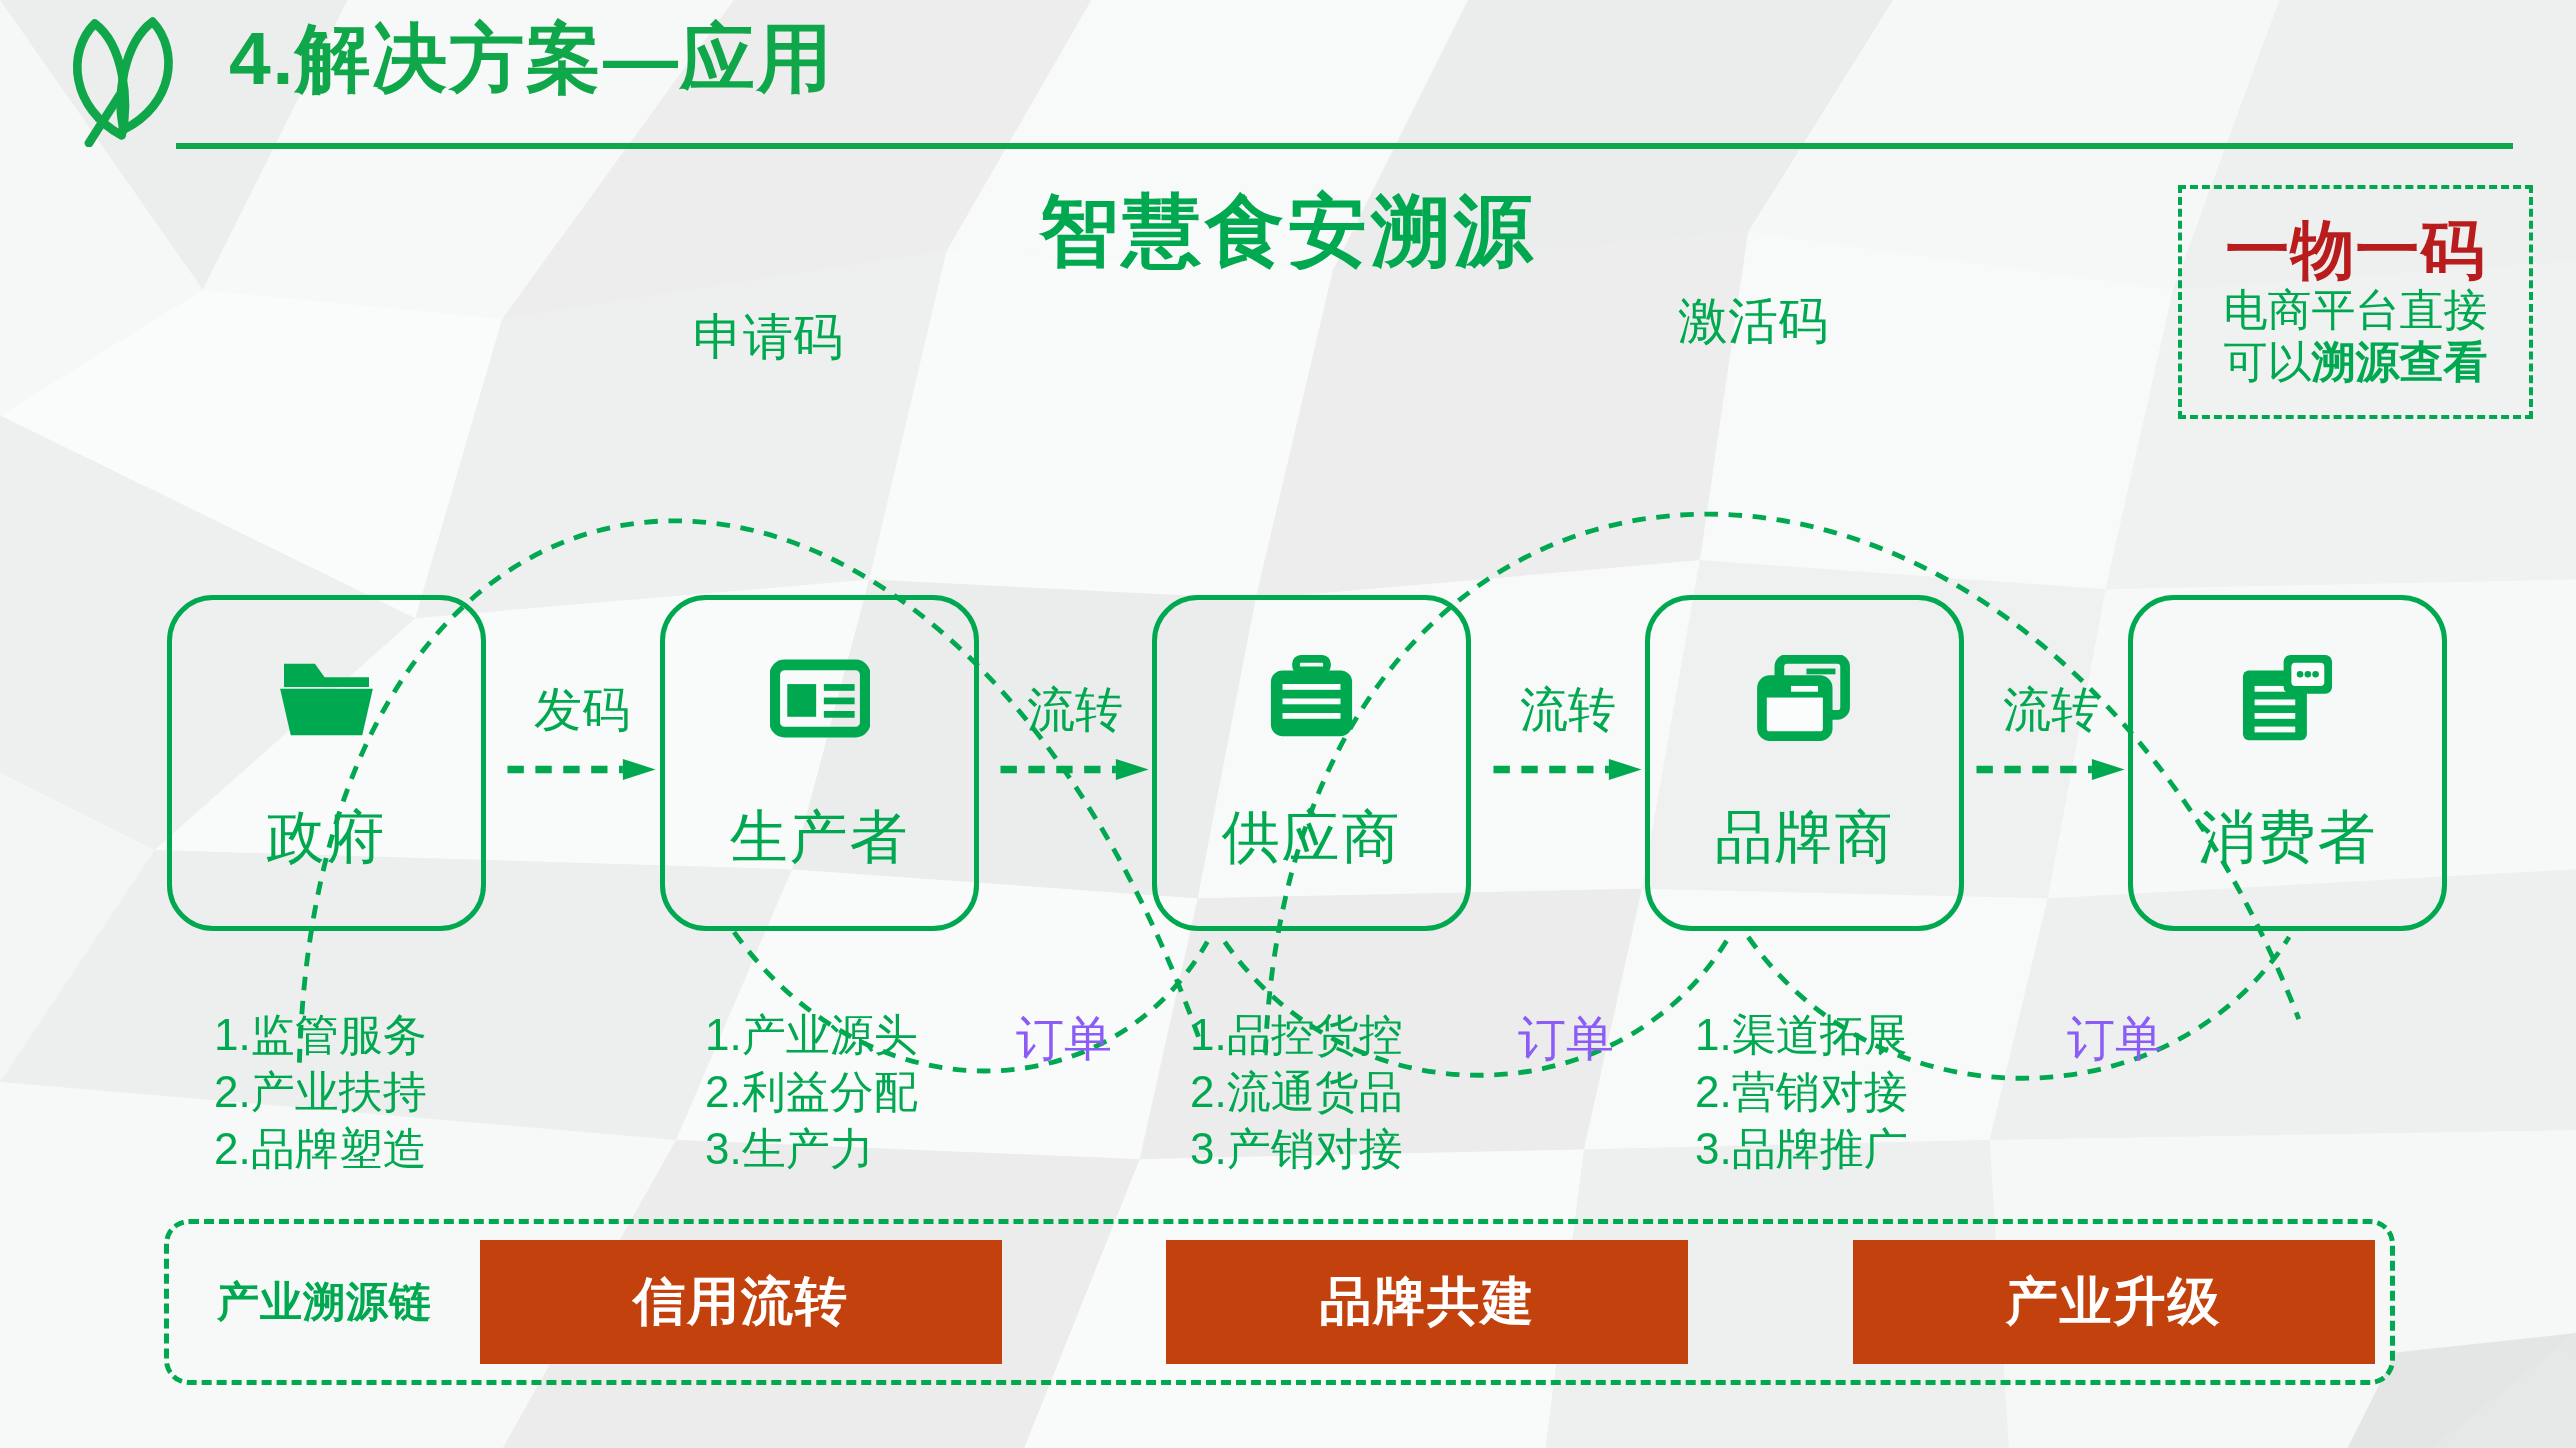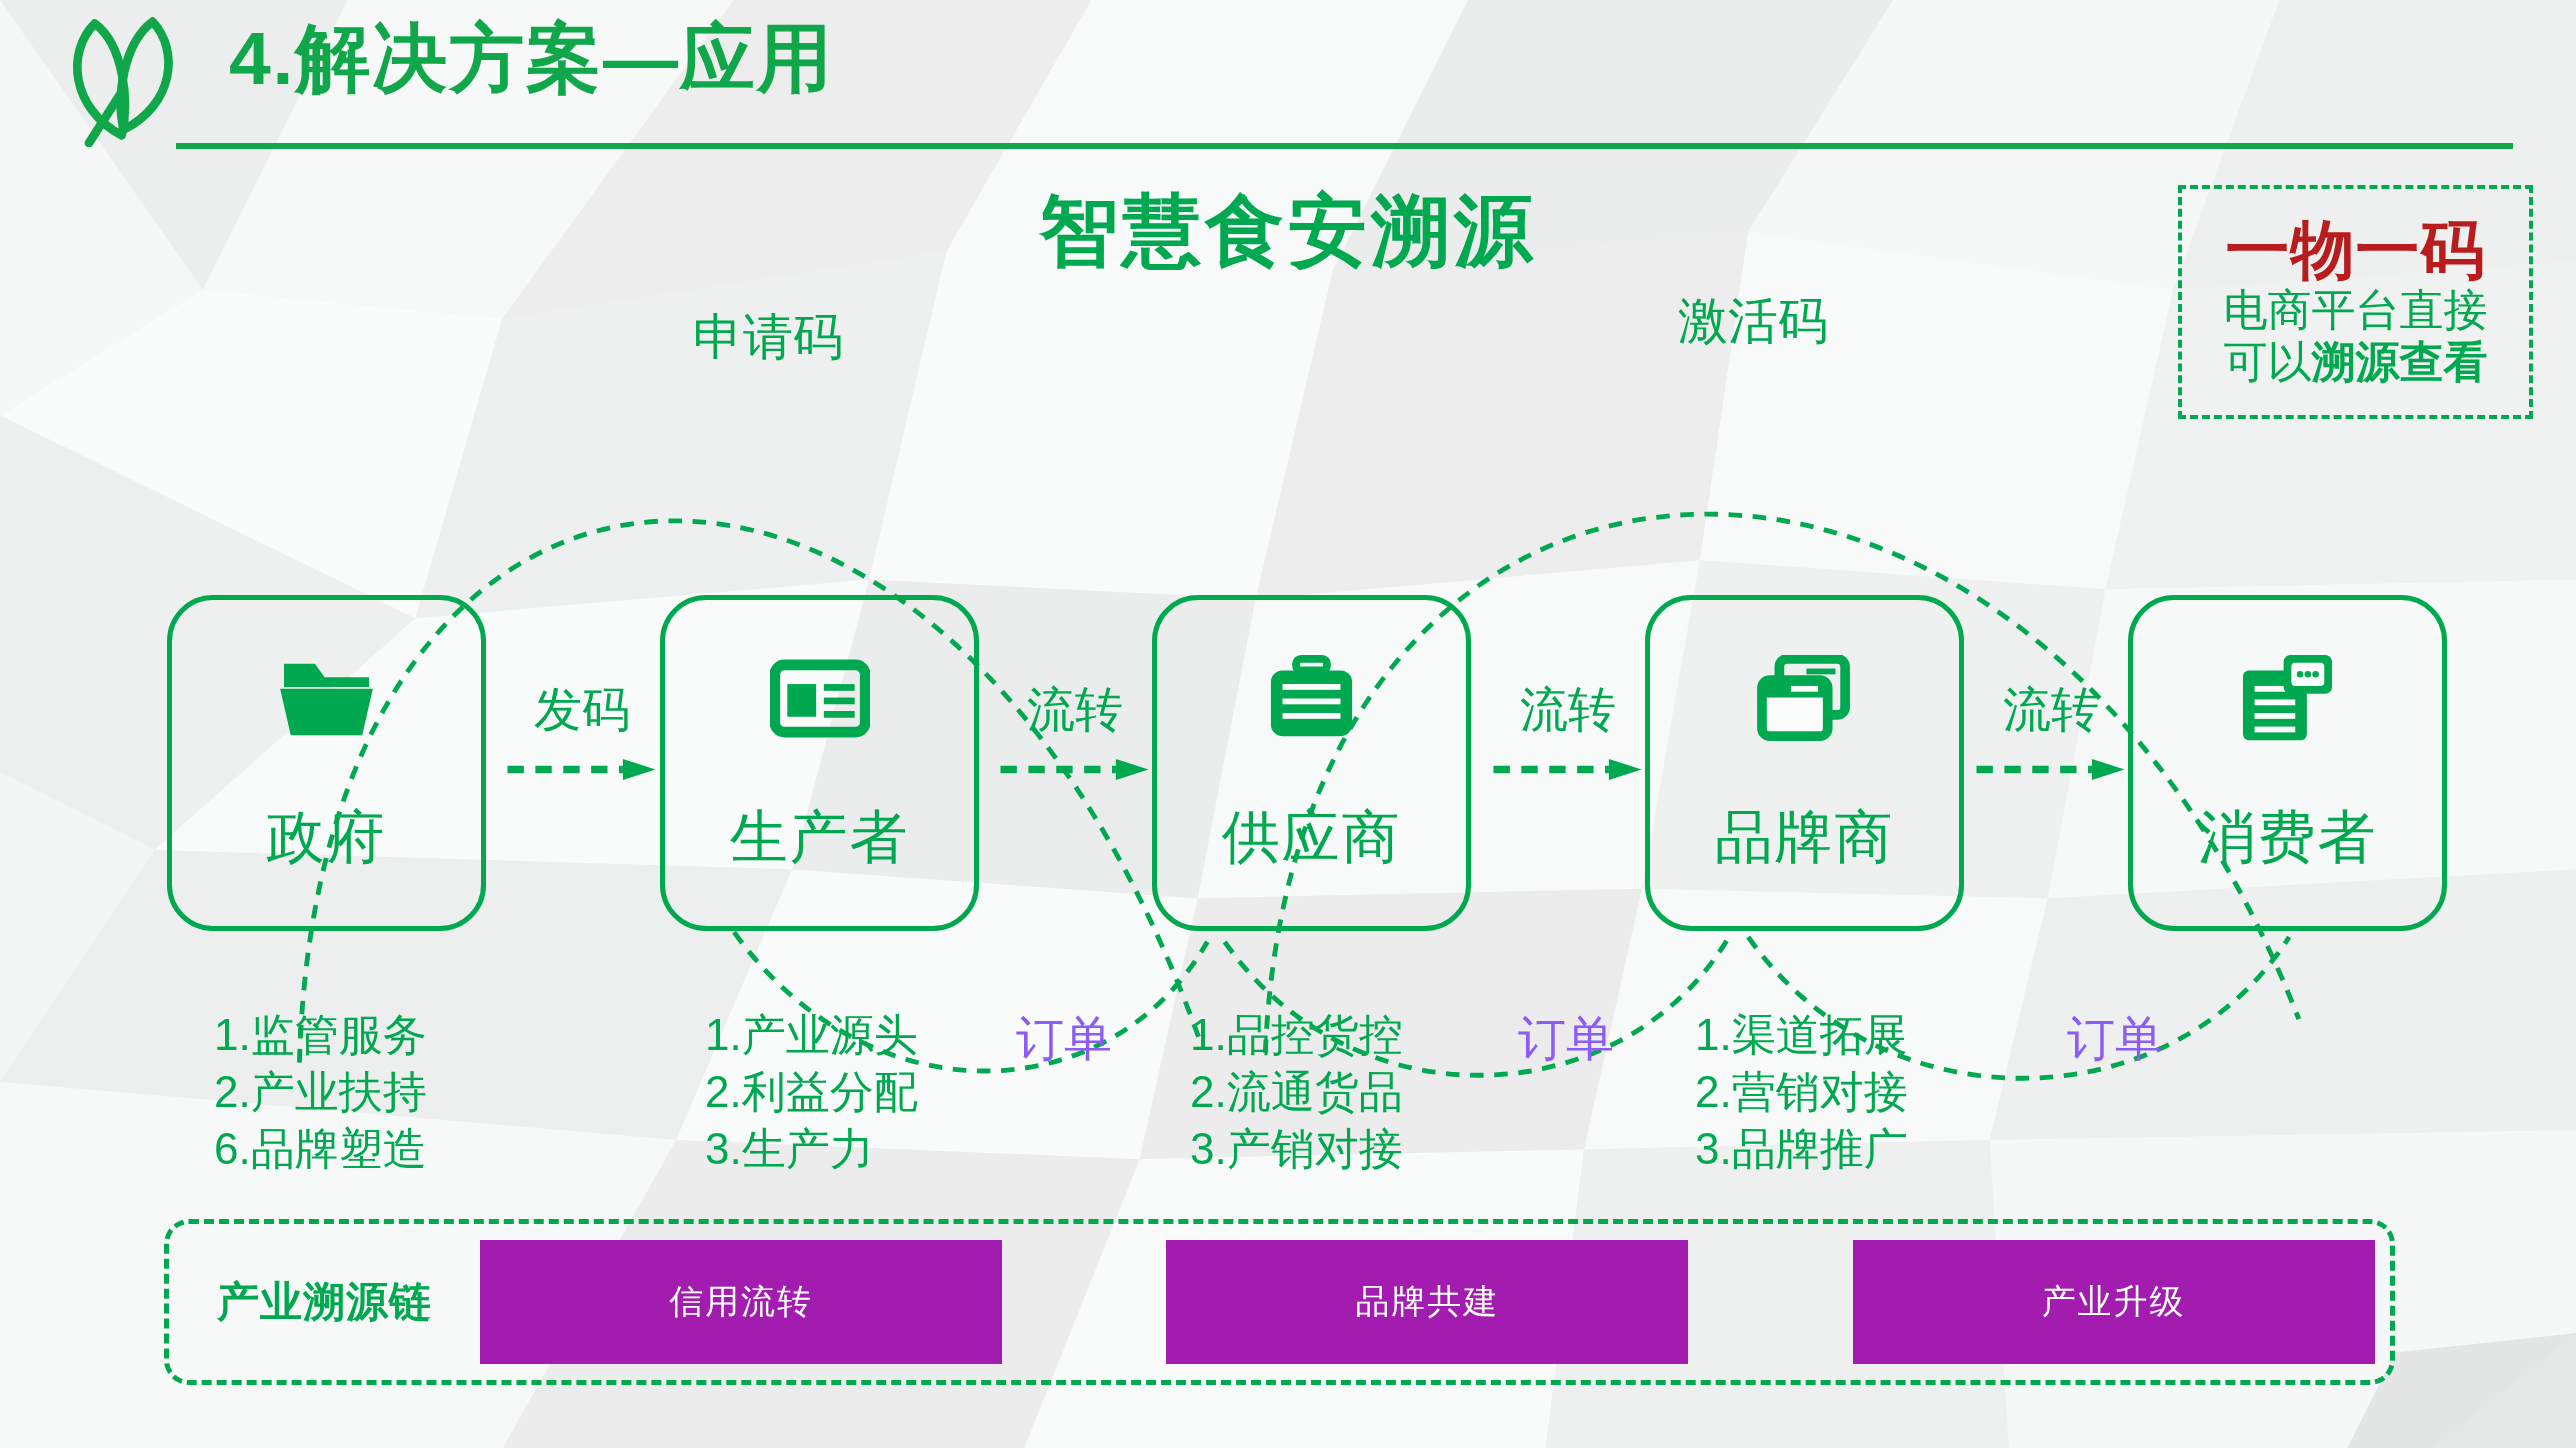--- a/index.html
+++ b/index.html
@@ -84,23 +84,23 @@
   #bottom-bar{
     position:absolute;left:164px;top:1219px;width:2231px;height:166px;
     border:5.8px dashed #00A84F;border-radius:25px;box-sizing:border-box;z-index:6;
     display:flex;align-items:center;
   }
   #chain-label{
     width:311px;text-align:center;font-size:42px;font-weight:bold;color:#00A84F;letter-spacing:1px;
   }
   #pill-row{flex:1;display:flex;justify-content:space-between;align-items:center;padding:0 15.5px 0 0;}
   .pill{
-    width:522px;height:124px;background:#a21caf;color:#ffffff;
+    width:522px;height:124px;background:#c2410c;color:#ffffff;
     display:flex;align-items:center;justify-content:center;
-    font-size:34px;letter-spacing:1.9px;
+    font-size:52px;letter-spacing:1.9px;font-weight:bold;
   }
   
   #corner-accent{position:absolute;right:0;bottom:0;width:184px;height:116px;z-index:4;}
 </style>
 </head>
 <body>
 
 <svg id="poly-bg" viewBox="0 0 2667 1500" preserveAspectRatio="none">
   <rect width="2667" height="1500" fill="#f2f3f2"></rect>
   <g stroke="none">
@@ -271,21 +271,21 @@
   <div class="connector-label">流转</div>
   <svg class="connector-arrow" width="155" height="25" viewBox="0 0 160 26">
     <line x1="2" y1="13" x2="122" y2="13" stroke="#00A84F" stroke-width="8" stroke-dasharray="17 12"></line>
     <polygon points="122,2 156,13 122,24" fill="#00A84F"></polygon>
   </svg>
 </div>
 
 <div class="bullets" id="bullets-0">
   <div>1.监管服务</div>
   <div>2.产业扶持</div>
-  <div>6.品牌塑造</div>
+  <div>2.品牌塑造</div>
 </div>
 <div class="bullets" id="bullets-1">
   <div>1.产业源头</div>
   <div>2.利益分配</div>
   <div>3.生产力</div>
 </div>
 <div class="bullets" id="bullets-2">
   <div>1.品控货控</div>
   <div>2.流通货品</div>
   <div>3.产销对接</div>

